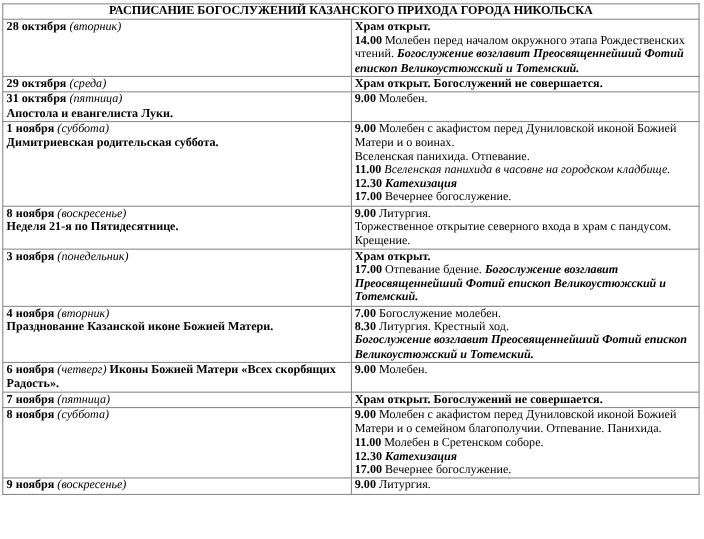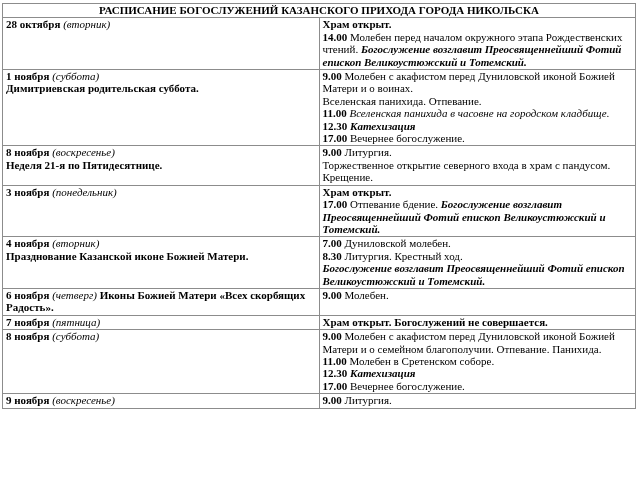--- a/index.html
+++ b/index.html
@@ -57,22 +57,39 @@
   <tr>
     <td class="date-cell">
             <div><span class="sb">28 октября </span><span class="si">(вторник)</span></div>
           </td>
     <td class="svc-cell">
             <div><span class="sb">Храм открыт.</span></div>
             <div><span class="sb">14.00</span><span> Молебен перед началом окружного этапа Рождественских чтений. </span><span class="sb si su">Богослужение возглавит Преосвященнейший Фотий епископ Великоустюжский и Тотемский.</span></div>
           </td>
   </tr>
 
+  <tr>
+    <td class="date-cell">
+            <div><span class="sb">29 октября </span><span class="si">(среда)</span></div>
+          </td>
+    <td class="svc-cell">
+            <div><span class="sb">Храм открыт. Богослужений не совершается.</span></div>
+          </td>
+  </tr>
 
 
+  <tr>
+    <td class="date-cell">
+            <div><span class="sb">31 октября </span><span class="si">(пятница)</span></div>
+            <div><span class="sb">Апостола и евангелиста Луки.</span></div>
+          </td>
+    <td class="svc-cell">
+            <div><span class="sb">9.00</span><span> Молебен.</span></div>
+          </td>
+  </tr>
 
   <tr>
     <td class="date-cell">
             <div><span class="sb">1 ноября </span><span class="si">(суббота)</span></div>
             <div><span class="sb">Димитриевская родительская суббота.</span></div>
           </td>
     <td class="svc-cell">
             <div><span class="sb">9.00</span><span> Молебен с акафистом перед Дуниловской иконой Божией Матери и о воинах.</span></div>
             <div><span>Вселенская панихида. Отпевание.</span></div>
             <div><span class="sb">11.00</span><span class="si"> Вселенская панихида в часовне на городском кладбище.</span></div>
@@ -102,21 +119,21 @@
             <div><span class="sb">17.00</span><span> Отпевание бдение. </span><span class="sb si su">Богослужение возглавит Преосвященнейший Фотий епископ Великоустюжский и Тотемский.</span></div>
           </td>
   </tr>
 
   <tr>
     <td class="date-cell">
             <div><span class="sb">4 ноября </span><span class="si">(вторник)</span></div>
             <div><span class="sb">Празднование Казанской иконе Божией Матери.</span></div>
           </td>
     <td class="svc-cell">
-            <div><span class="sb">7.00</span><span> Дуниловской молебен.</span></div>
+            <div><span class="sb">7.00</span><span> Богослужение молебен.</span></div>
             <div><span class="sb">8.30</span><span> Литургия. Крестный ход.</span></div>
             <div><span class="sb si su">Богослужение возглавит Преосвященнейший Фотий епископ Великоустюжский и Тотемский.</span></div>
           </td>
   </tr>
 
 
   <tr>
     <td class="date-cell">
             <div><span class="sb">6 ноября </span><span class="si">(четверг) </span><span class="sb">Иконы Божией Матери «Всех скорбящих Радость».</span></div>
           </td>

